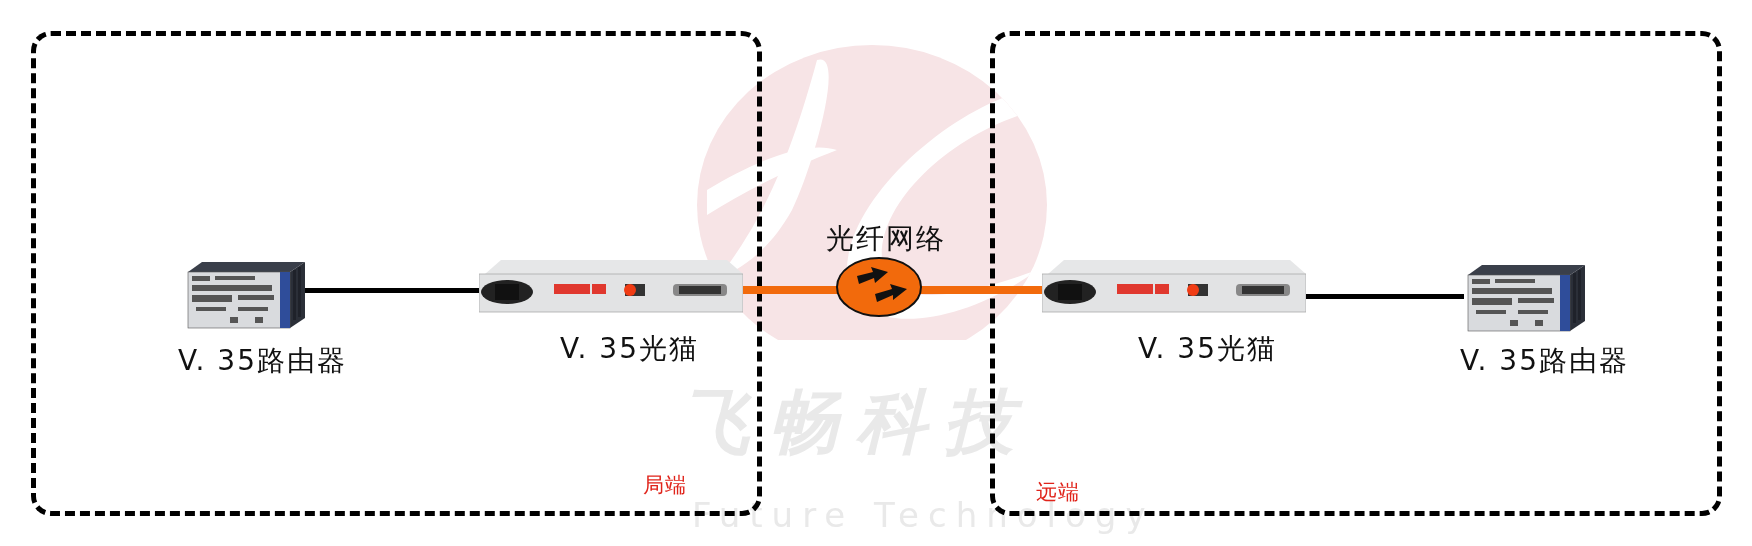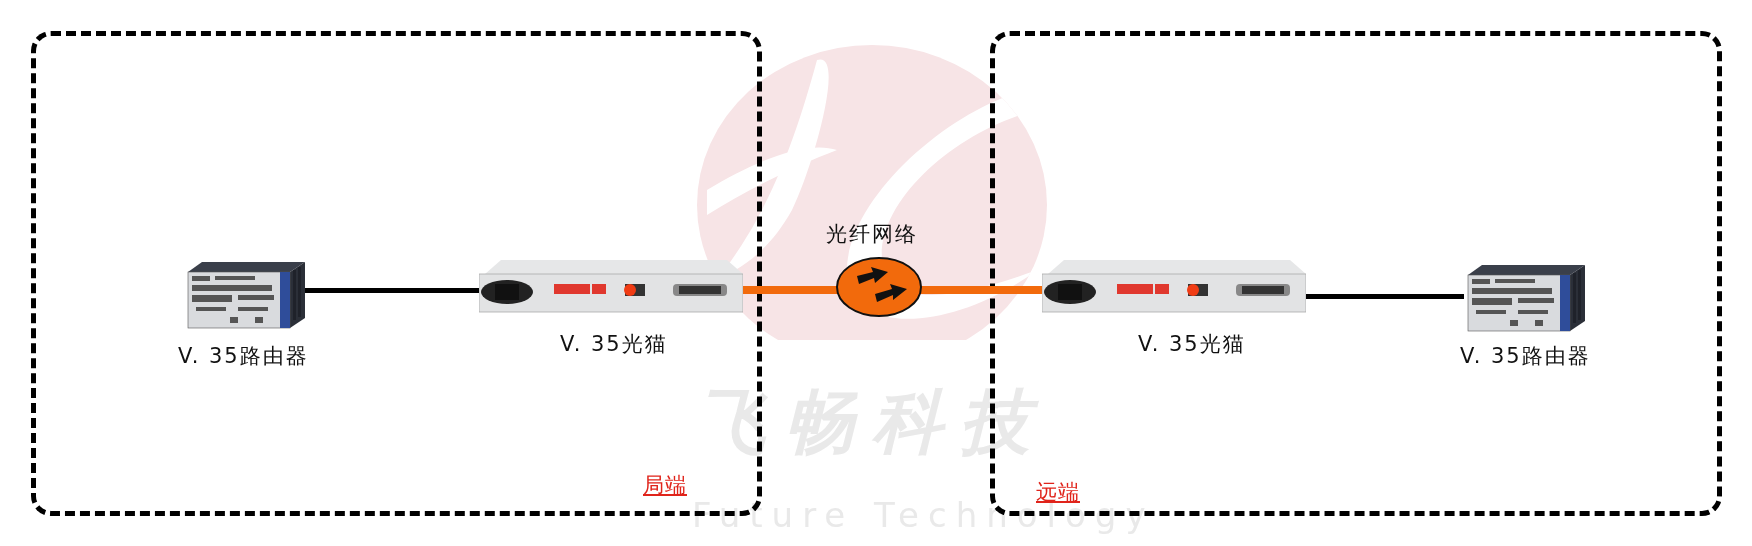--- a/index.html
+++ b/index.html
@@ -1,21 +1,21 @@
 <!DOCTYPE html>
 <html><head>
 <meta charset="utf-8">
 <style>
   html, body { margin: 0; padding: 0; background: #ffffff; }
   body { width: 1752px; height: 546px; position: relative; overflow: hidden;
          font-family: "DejaVu Sans", "Liberation Sans", sans-serif; }
   .abs { position: absolute; }
   .zone { position: absolute; border: 5px dashed #000; border-radius: 20px; box-sizing: border-box; }
-  .label { position: absolute; font-size: 21px; color: #111; white-space: nowrap; letter-spacing: 2px; }
-  .zone-label { position: absolute; font-size: 21px; color: #e0241b; white-space: nowrap; letter-spacing: 1px; text-decoration: underline; }
+  .label { position: absolute; font-size: 28px; color: #111; white-space: nowrap; letter-spacing: 2px; }
+  .zone-label { position: absolute; font-size: 21px; color: #e0241b; white-space: nowrap; letter-spacing: 1px; }
   .wm-text { position: absolute; color: #e9e9e9; white-space: nowrap; }
   .wm-cn { font-size: 70px; font-weight: bold; letter-spacing: 18px; font-style: italic; }
   .wm-en { font-size: 34px; letter-spacing: 9px; }
   .line-black { position: absolute; height: 5px; background: #000; }
   .line-orange { position: absolute; height: 8px; background: #f26a0c; }
   svg { display: block; }
 </style>
 </head>
 <body>
 
@@ -27,21 +27,21 @@
         </clipPath>
     </defs>
     <ellipse cx="175" cy="165" rx="175" ry="160" fill="#f7e4e6"></ellipse>
     <g clip-path="url(#c)" fill="#ffffff">
       <path d="M120 20 C 150 10, 115 130, 95 170 C 70 215, 40 230, 20 240 C 50 200, 85 150, 120 20 Z"></path>
       <path d="M10 150 C 60 120, 110 100, 140 110 C 100 125, 50 150, 10 175 Z"></path>
       <path d="M330 50 C 250 70, 150 160, 150 230 C 150 300, 260 290, 340 230 C 260 260, 190 270, 185 220 C 180 160, 260 90, 340 70 Z"></path>
     </g>
   </svg>
 </div>
-<div class="wm-text wm-cn" style="left:696px; top:376px;">飞畅科技</div>
+<div class="wm-text wm-cn" style="left:680px; top:376px;">飞畅科技</div>
 <div class="wm-text wm-en" style="left:692px; top:495px;">Future Technology</div>
 
 <div class="zone" style="left:31px; top:31px; width:731px; height:485px;"></div>
 <div class="zone" style="left:990px; top:31px; width:732px; height:485px;"></div>
 <div class="zone-label" style="left:643px; top:471px;">局端</div>
 <div class="zone-label" style="left:1036px; top:471px;margin-top:7px;">远端</div>
 
 <div class="line-black" style="left:300px; top:288px; width:182px;"></div>
 <div class="line-orange" style="left:740px; top:286px; width:100px;"></div>
 <div class="line-orange" style="left:915px; top:286px; width:130px;"></div>

